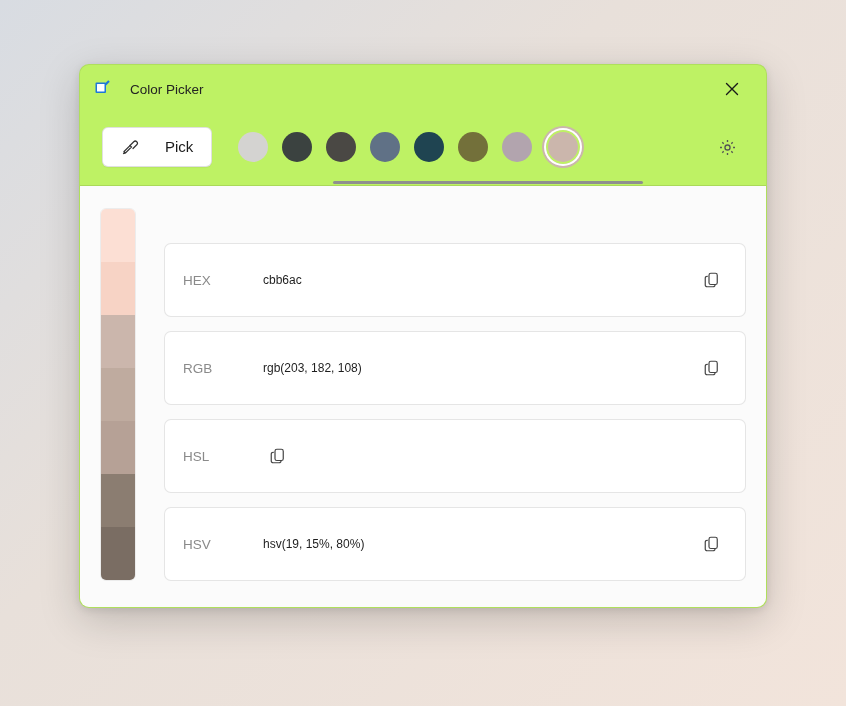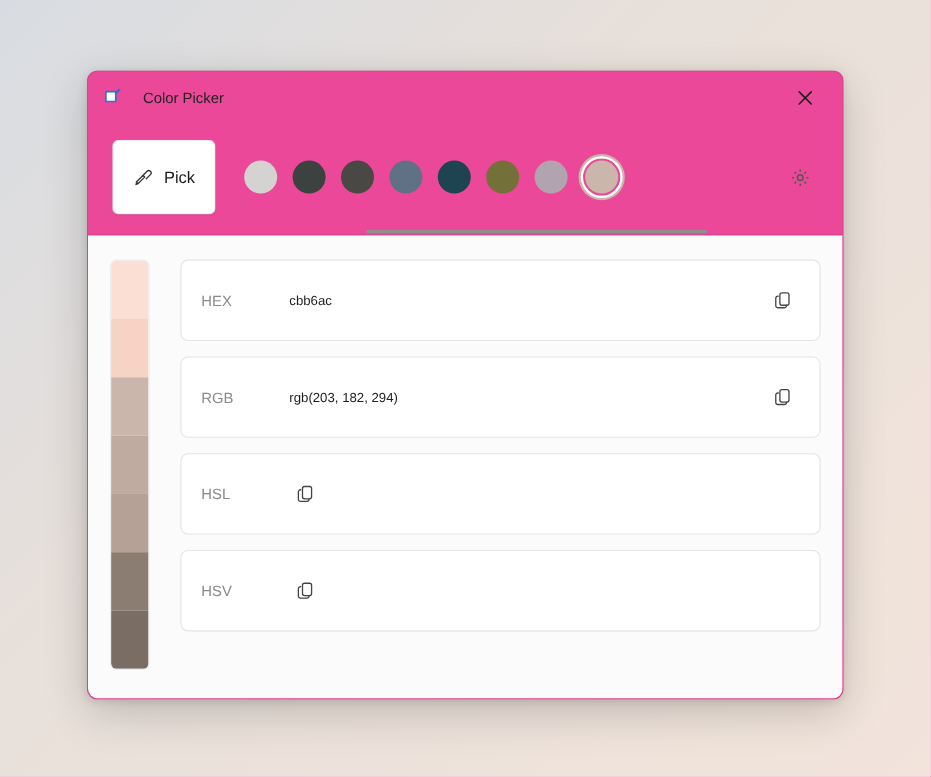--- a/index.html
+++ b/index.html
@@ -12,21 +12,21 @@
       width: 846px;
       height: 706px;
       background: linear-gradient(135deg, #d8dce2 0%, #e8e0da 40%, #f2e4db 100%);
       display: flex;
       align-items: flex-start;
       justify-content: center;
       padding-top: 64px;
     }
     .window {
       width: 688px;
-      background: #ec4899;
+      background: #bef264;
       border-radius: 10px;
       box-shadow: 0 12px 40px rgba(0,0,0,0.18), 0 2px 8px rgba(0,0,0,0.1);
       border: 1px solid rgba(0,0,0,0.08);
       overflow: hidden;
     }
     .titlebar {
       display: flex;
       align-items: center;
       justify-content: space-between;
       padding: 10px 16px 8px 14px;
@@ -57,23 +57,23 @@
     .toolbar {
       display: flex;
       align-items: center;
       padding: 16px 22px 18px 22px;
       gap: 16px;
       border-bottom: 1px solid rgba(0,0,0,0.10);
       position: relative;
     }
     .pick-btn {
       display: flex;
-      align-items: flex-end;
-      gap: 10px;
-      padding: 24px 18px;
+      align-items: flex-start;
+      gap: 26px;
+      padding: 10px 18px;
       background: #fff;
       border: 1px solid rgba(0,0,0,0.12);
       border-radius: 6px;
       font-size: 15px;
       color: #1a1a1a;
       cursor: pointer;
       box-shadow: 0 1px 1px rgba(0,0,0,0.04);
     }
     .swatches {
       display: flex;
@@ -119,21 +119,21 @@
       width: 310px;
       height: 3px;
       background: #8f8f8f;
       border-radius: 2px;
       bottom: 1px;
     }
     .content {
       display: flex;
       padding: 22px 20px 26px 20px;
       gap: 28px;
-      align-items: flex-start;
+      align-items: flex-end;
       background: #fbfbfb;
     }
     .shades-strip {
       width: 36px;
       display: flex;
       flex-direction: column;
       border-radius: 6px;
       overflow: hidden;
       border: 1px solid rgba(0,0,0,0.06);
     }
@@ -257,39 +257,40 @@
           <span class="format-value">cbb6ac</span>
           <span class="copy-btn">
             <svg width="18" height="18" viewBox="0 0 24 24" fill="none" stroke="currentColor" stroke-width="1.6" stroke-linecap="round">
               <rect x="8" y="3" width="11" height="15" rx="2.5"></rect>
               <path d="M6 7 H5.5 A2.5 2.5 0 0 0 3 9.5 v9 A2.5 2.5 0 0 0 5.5 21 h8 A2.5 2.5 0 0 0 16 18.5 V18"></path>
             </svg>
           </span>
         </div>
         <div class="format-row">
           <span class="format-label">RGB</span>
-          <span class="format-value">rgb(203, 182, 294)</span>
+          <span class="format-value">rgb(203, 182, 108)</span>
           <span class="copy-btn">
             <svg width="18" height="18" viewBox="0 0 24 24" fill="none" stroke="currentColor" stroke-width="1.6" stroke-linecap="round">
               <rect x="8" y="3" width="11" height="15" rx="2.5"></rect>
               <path d="M6 7 H5.5 A2.5 2.5 0 0 0 3 9.5 v9 A2.5 2.5 0 0 0 5.5 21 h8 A2.5 2.5 0 0 0 16 18.5 V18"></path>
             </svg>
           </span>
         </div>
         <div class="format-row">
           <span class="format-label">HSL</span>
           <span class="copy-btn">
             <svg width="18" height="18" viewBox="0 0 24 24" fill="none" stroke="currentColor" stroke-width="1.6" stroke-linecap="round">
               <rect x="8" y="3" width="11" height="15" rx="2.5"></rect>
               <path d="M6 7 H5.5 A2.5 2.5 0 0 0 3 9.5 v9 A2.5 2.5 0 0 0 5.5 21 h8 A2.5 2.5 0 0 0 16 18.5 V18"></path>
             </svg>
           </span>
         </div>
         <div class="format-row">
           <span class="format-label">HSV</span>
+          <span class="format-value">hsv(19, 15%, 80%)</span>
           <span class="copy-btn">
             <svg width="18" height="18" viewBox="0 0 24 24" fill="none" stroke="currentColor" stroke-width="1.6" stroke-linecap="round">
               <rect x="8" y="3" width="11" height="15" rx="2.5"></rect>
               <path d="M6 7 H5.5 A2.5 2.5 0 0 0 3 9.5 v9 A2.5 2.5 0 0 0 5.5 21 h8 A2.5 2.5 0 0 0 16 18.5 V18"></path>
             </svg>
           </span>
         </div>
       </div>
   </div>
 </div>

